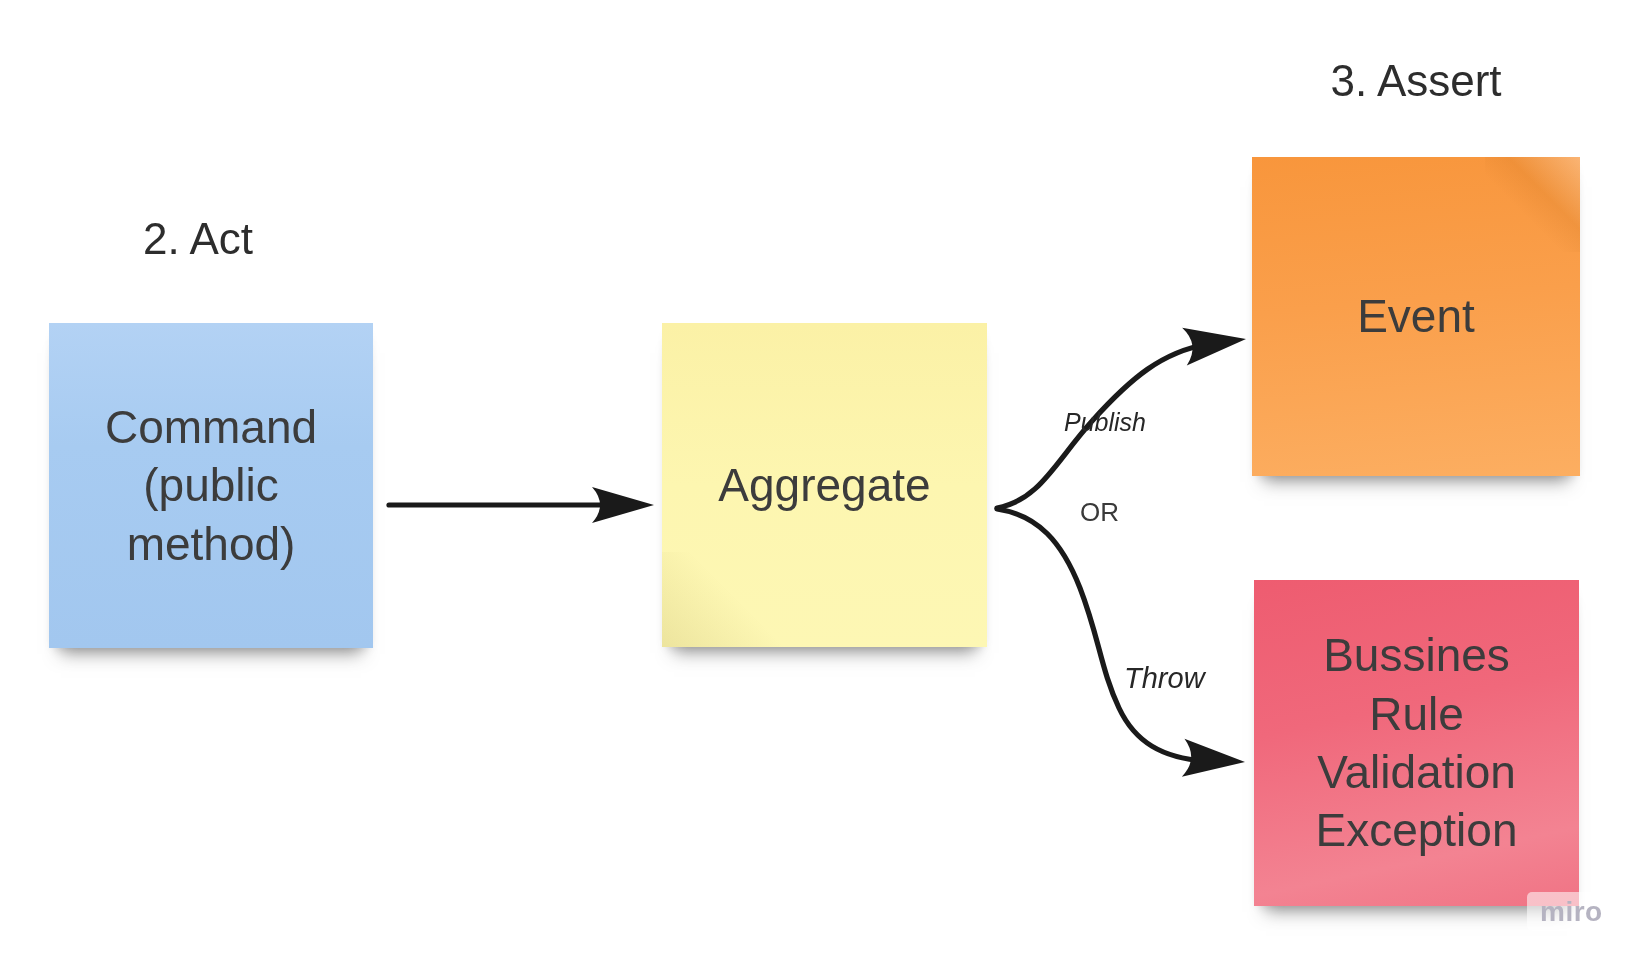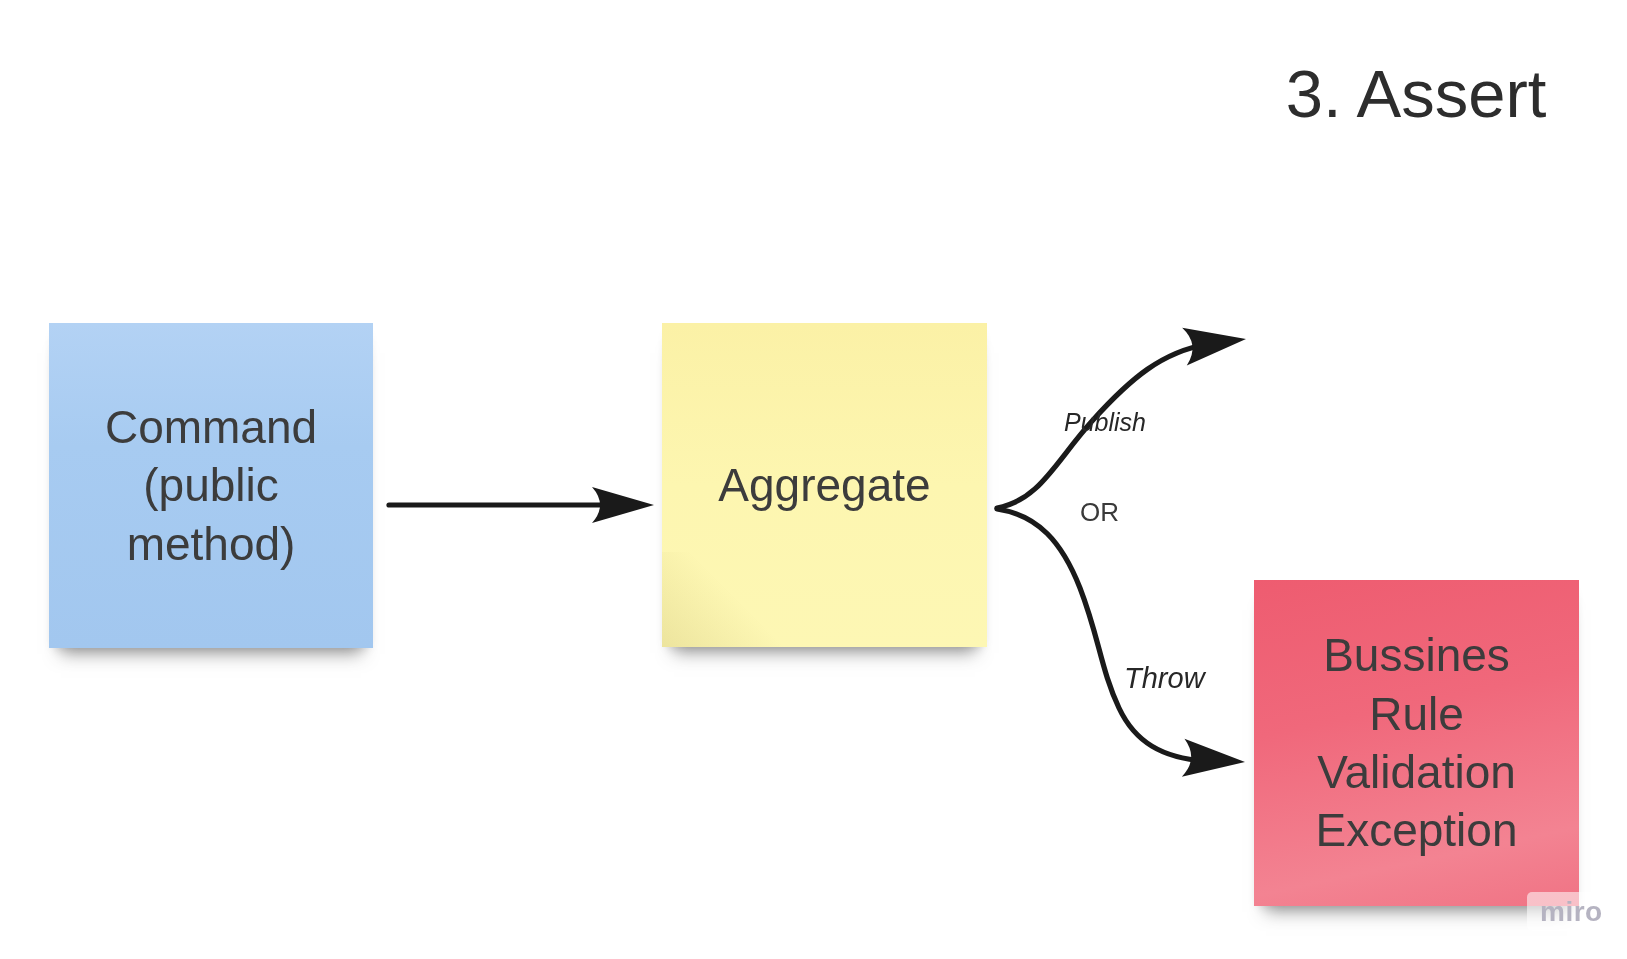--- a/index.html
+++ b/index.html
@@ -5,21 +5,21 @@
   html,body{margin:0;padding:0;background:#ffffff;}
   #board{
     position:relative;
     width:1627px;height:959px;
     background:#ffffff;
     overflow:hidden;
     font-family:"Liberation Sans", sans-serif;
   }
   .step-heading{
     position:absolute;
-    font-size:67px;
+    font-size:44px;
     line-height:1.1;
     color:#2d2d2d;
     text-align:center;
     white-space:nowrap;
   }
   .note{
     position:absolute;
     display:flex;
     align-items:center;
     justify-content:center;
@@ -93,27 +93,31 @@
     <g stroke="#1a1a1a" stroke-width="5.2" fill="none" stroke-linecap="round">
       <path d="M997 508 C 1040 500, 1055 462, 1093 420 C 1131 378, 1162 352, 1208 344"></path>
       <path fill="#1a1a1a" stroke="none" transform="translate(1246,339) rotate(-7)" d="M0 0 L-62 -19 Q-46 0 -62 19 Z"></path>
     </g>
     <g stroke="#1a1a1a" stroke-width="5.2" fill="none" stroke-linecap="round">
       <path d="M997 509 C 1038 515, 1062 542, 1080 588 C 1099 637, 1101 670, 1119 708 C 1135 742, 1162 758, 1205 761"></path>
       <path fill="#1a1a1a" stroke="none" transform="translate(1245,762) rotate(4)" d="M0 0 L-62 -19 Q-46 0 -62 19 Z"></path>
     </g>
   </svg>
 
+  <div class="step-heading" id="heading-act" style="left:36px;top:215px;width:324px;">2. Act</div>
   <div class="step-heading" id="heading-assert" style="left:1252px;top:57px;width:328px;">3. Assert</div>
 
   <div class="note" id="note-command">
     <span>Command (public method)</span>
   </div>
   <div class="note" id="note-aggregate">
     <span>Aggregate</span>
+  </div>
+  <div class="note" id="note-event">
+    <span>Event</span>
   </div>
   <div class="note" id="note-exception">
     <span>Bussines Rule Validation Exception</span>
   </div>
 
   <div class="connector-label italic" id="label-publish">Publish</div>
   <div class="connector-label" id="label-or">OR</div>
   <div class="connector-label italic" id="label-throw">Throw</div>
 
   <div id="watermark">

